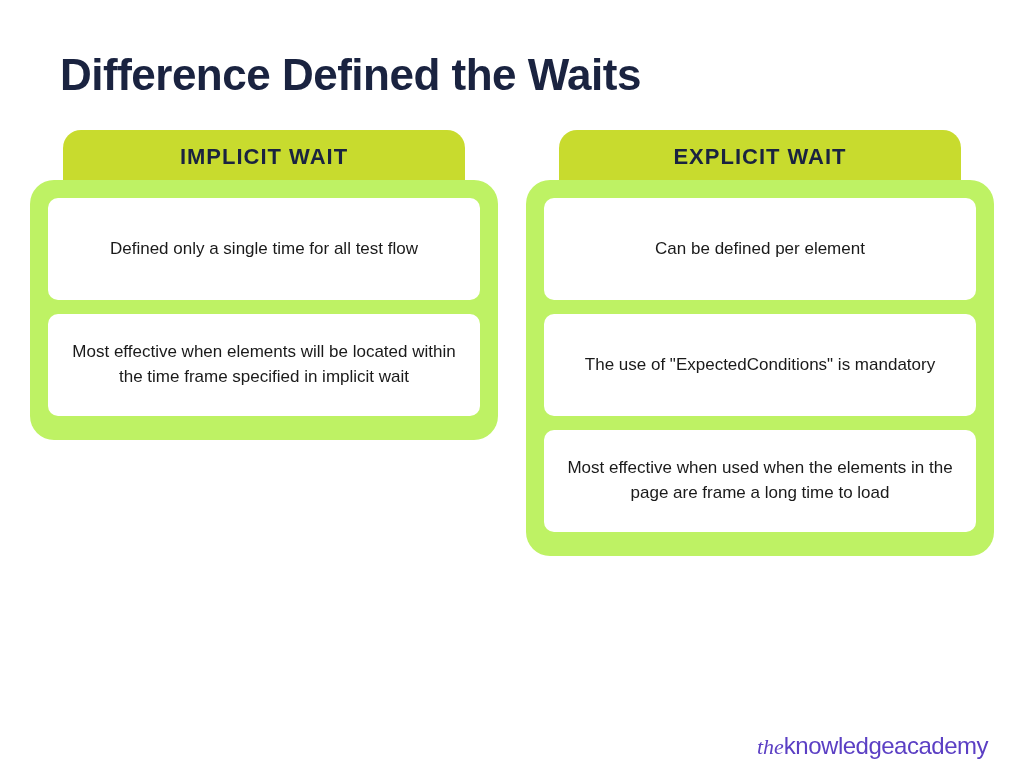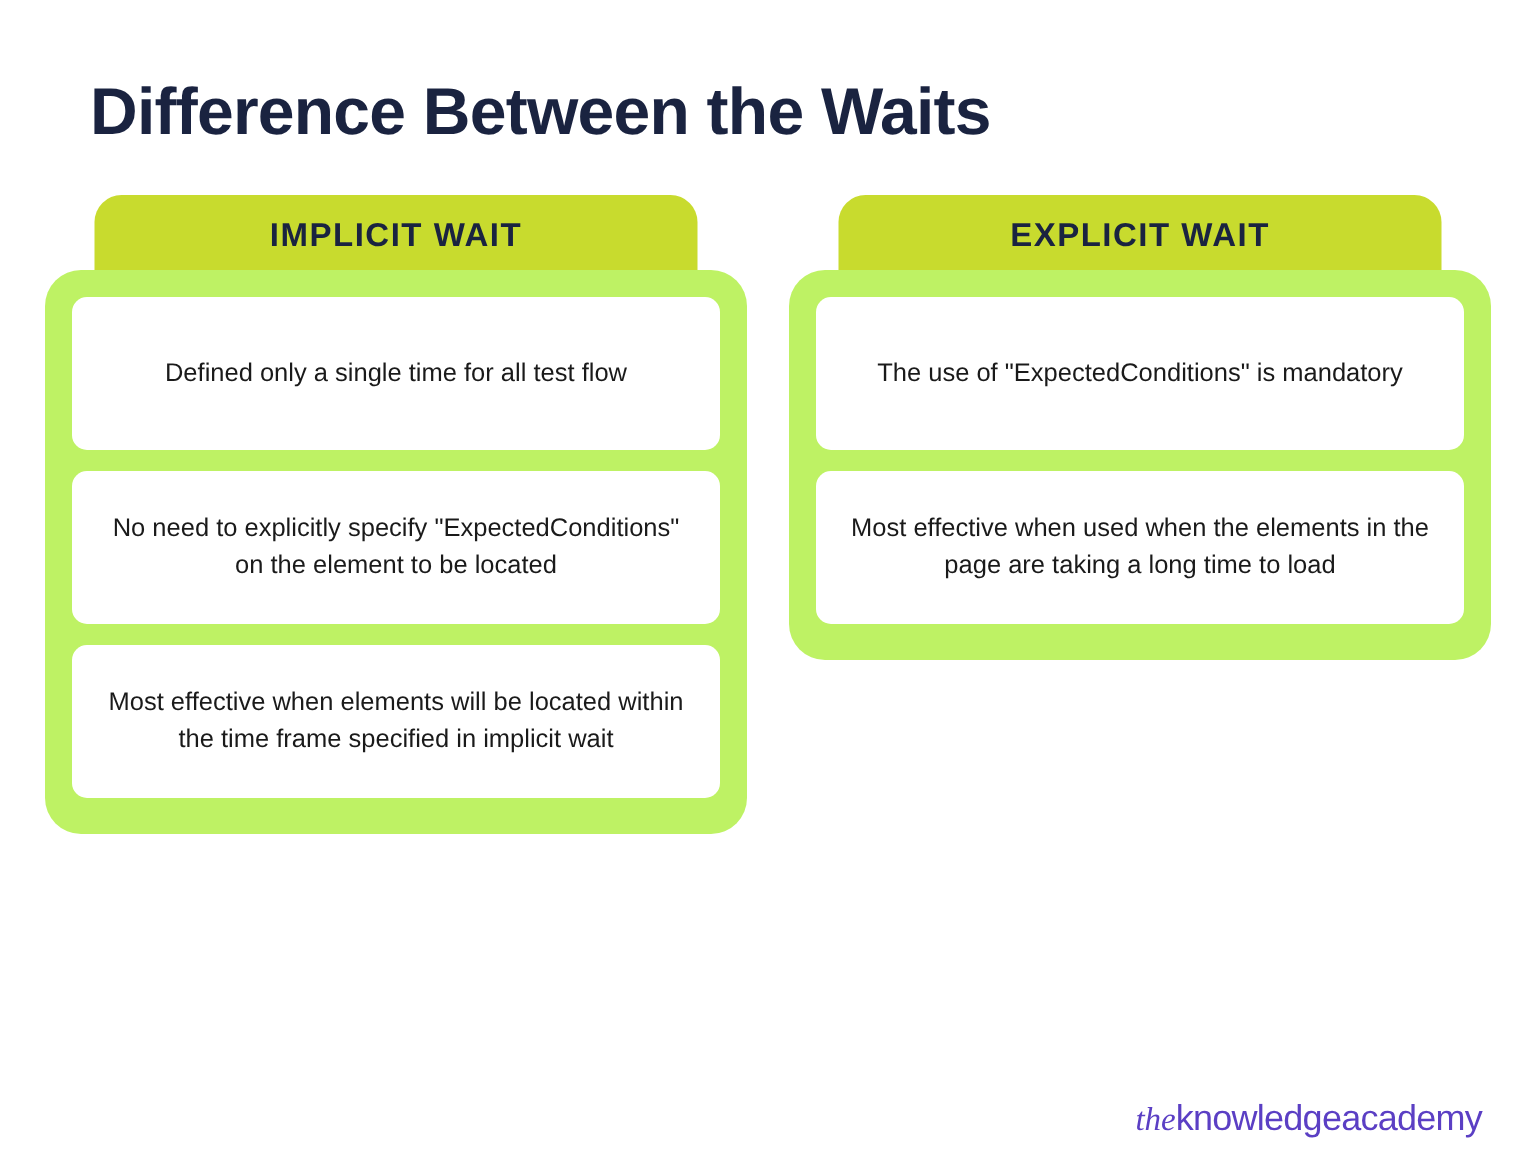--- a/index.html
+++ b/index.html
@@ -88,38 +88,38 @@
       letter-spacing: -0.5px;
     }
     .attribution .academy {
       font-weight: 300;
       letter-spacing: -0.5px;
     }
   </style>
 </head>
 <body>
 
-<h1 class="page-title">Difference Between the Waits</h1>
+<h1 class="page-title">Difference Defined the Waits</h1>
 
 <div class="columns-wrapper">
 
   <div class="column">
     <div class="column-header">IMPLICIT WAIT</div>
     <div class="column-body">
       <div class="card">Defined only a single time for all test flow</div>
-      <div class="card">No need to explicitly specify "ExpectedConditions" on the element to be located</div>
       <div class="card">Most effective when elements will be located within the time frame specified in implicit wait</div>
     </div>
   </div>
 
   <div class="column">
     <div class="column-header">EXPLICIT WAIT</div>
     <div class="column-body">
+      <div class="card">Can be defined per element</div>
       <div class="card">The use of "ExpectedConditions" is mandatory</div>
-      <div class="card">Most effective when used when the elements in the page are taking a long time to load</div>
+      <div class="card">Most effective when used when the elements in the page are frame a long time to load</div>
     </div>
   </div>
 
 </div>
 
 <div class="attribution">
   <span class="the">the</span><span class="knowledge">knowledge</span><span class="academy">academy</span>
 </div>
 
 </body></html>

